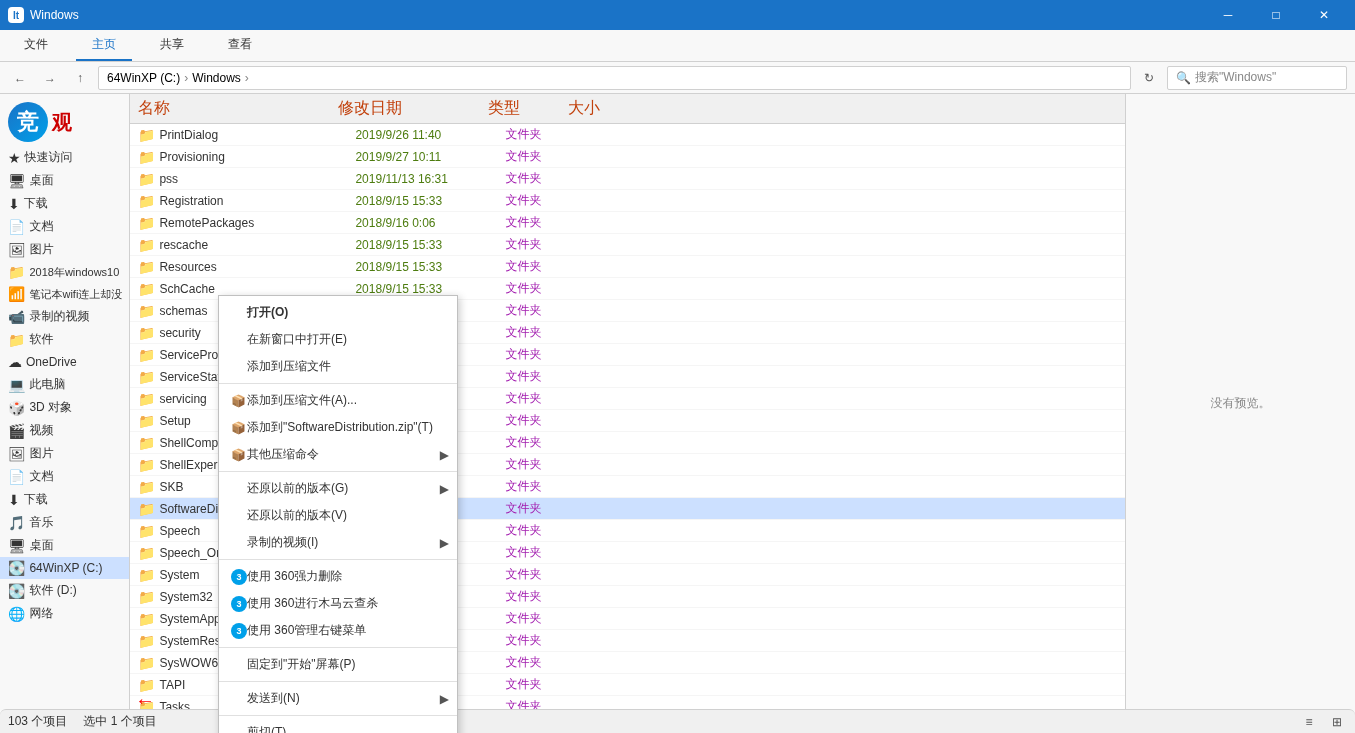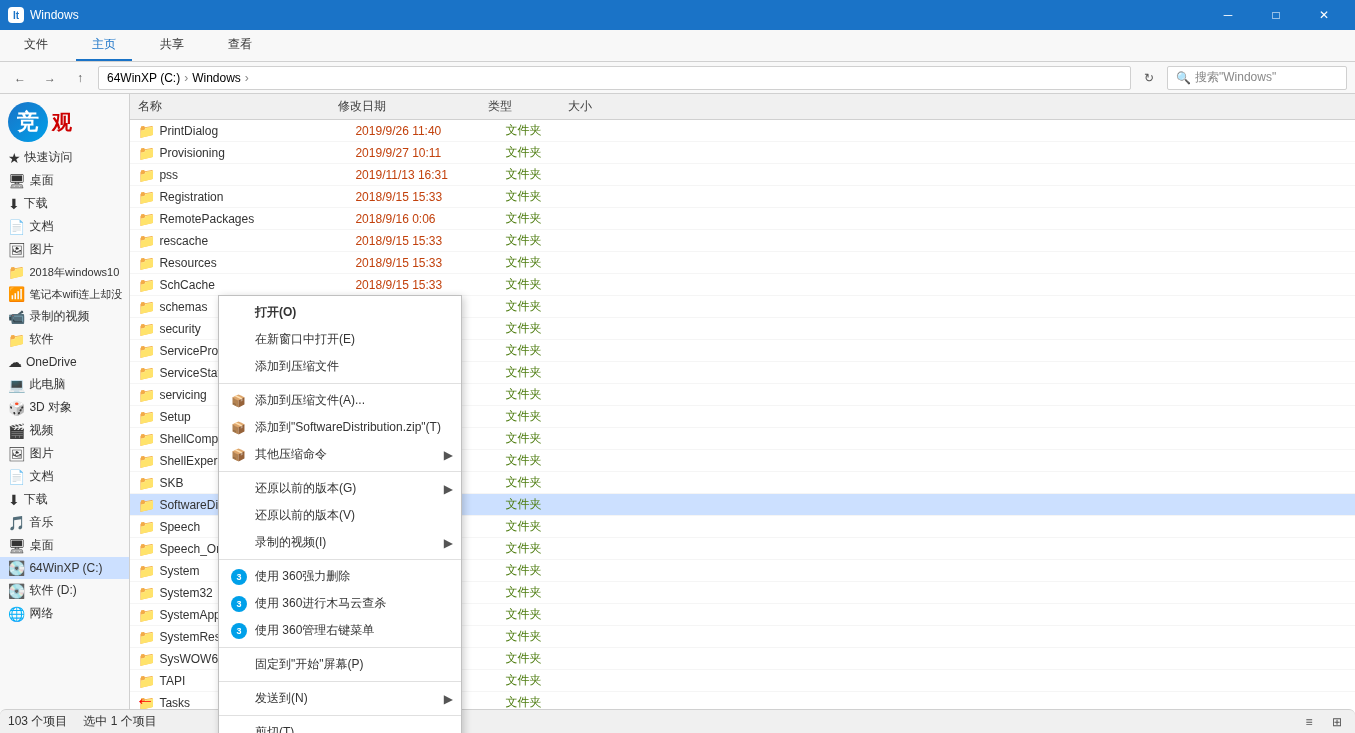--- a/index.html
+++ b/index.html
@@ -133,44 +133,44 @@
       flex: 1;
       background: white;
       overflow-y: auto;
       padding: 0;
     }
     .file-list-header {
       display: flex;
       background: #f0f0f0;
       border-bottom: 1px solid #d0d0d0;
       padding: 4px 8px;
-      font-size: 12px;
-      color: #404040;
+      font-size: 16px;
+      color: #c2410c;
       position: sticky;
       top: 0;
       z-index: 10;
     }
     .col-name { width: 200px; }
     .col-date { width: 150px; }
     .col-type { width: 80px; }
     .col-size { width: 80px; }
     .file-row {
       display: flex;
       align-items: center;
       padding: 2px 8px;
       cursor: pointer;
       font-size: 12px;
       color: #333;
       border-bottom: 1px solid #f5f5f5;
     }
     .file-row.selected { background: #cce0ff; }
     .file-icon { margin-right: 4px; font-size: 14px; }
     .file-name { width: 196px; white-space: nowrap; overflow: hidden; text-overflow: ellipsis; }
-    .file-date { width: 150px; color: #c2410c; }
-    .file-type { width: 80px; color: #4d7c0f; }
+    .file-date { width: 150px; color: #4d7c0f; }
+    .file-type { width: 80px; color: #a21caf; }
     .file-size { width: 80px; color: #555; text-align: right; }
 
     
     .preview-panel {
       width: 230px;
       background: #f8f8f8;
       border-left: 1px solid #d0d0d0;
       display: flex;
       align-items: center;
       justify-content: center;
@@ -219,21 +219,20 @@
       padding: 3px 0;
       font-size: 12px;
     }
     .menu-item {
       display: flex;
       align-items: center;
       padding: 5px 20px 5px 12px;
       cursor: pointer;
       color: #333;
       position: relative;
-      gap: 8px;
     }
     .menu-item .submenu-arrow {
       position: absolute;
       right: 8px;
       color: #555;
     }
     .menu-separator { height: 1px; background: #e0e0e0; margin: 3px 0; }
     .menu-icon { width: 16px; height: 16px; display: flex; align-items: center; justify-content: center; flex-shrink: 0; }
     .menu-item.bold { font-weight: bold; }
 
@@ -582,20 +581,23 @@
           <div class="file-row">
       <span class="file-icon">📁</span>
       <span class="file-name">Tasks</span>
       <span class="file-date">2019/11/19 15:44</span>
       <span class="file-type">文件夹</span>
       <span class="file-size"></span>
     </div>
         </div>
     </div>
 
+    <div class="preview-panel">
+      <span>没有预览。</span>
+    </div>
   </div>
 </div>
 
 <div class="statusbar">
   <span>103 个项目</span>
   <span>选中 1 个项目</span>
   <div class="statusbar-right">
     <div class="view-btn">≡</div>
     <div class="view-btn">⊞</div>
   </div>

